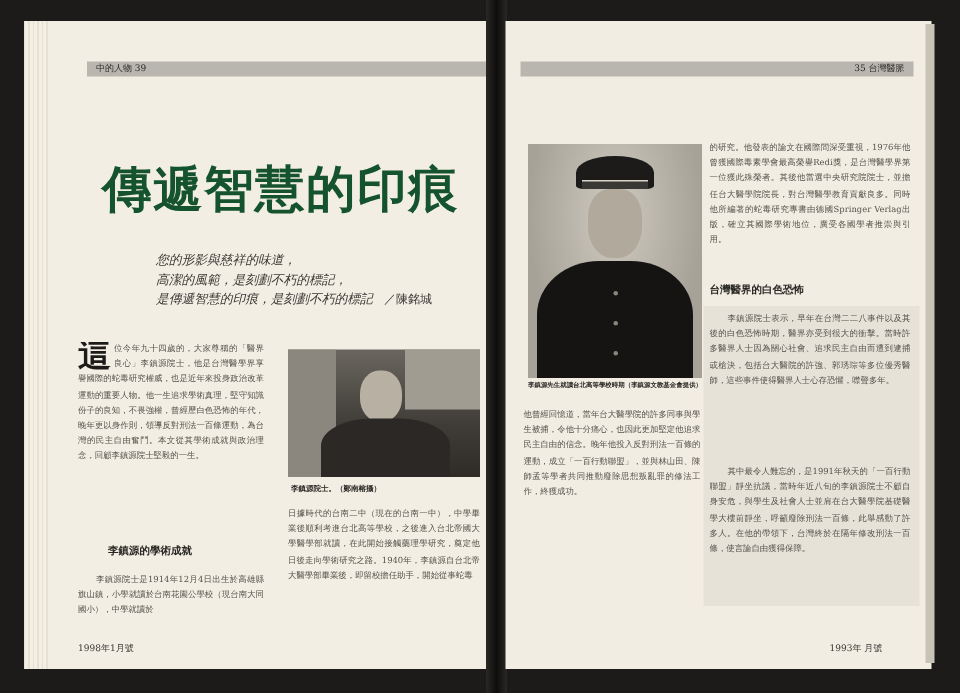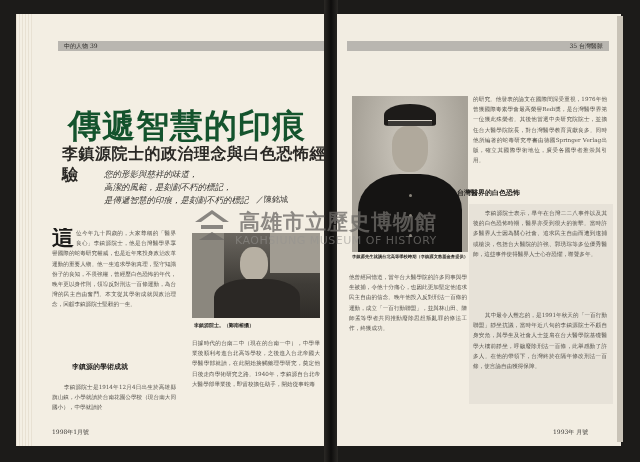--- a/index.html
+++ b/index.html
@@ -82,21 +82,20 @@
   .wm-en { position: absolute; left: 40px; top: 26px; font-family: "DejaVu Sans", sans-serif; font-size: 11px; color: rgba(150,148,144,0.55); letter-spacing: 0.5px; white-space: nowrap; }
 </style>
 </head>
 <body>
 
 <div class="spread">
   <div class="page page-left">
     <div class="edge"></div>
     <div class="runhead runhead-left">中的人物 39</div>
     <h1 class="title">傳遞智慧的印痕</h1>
-    <h2 class="subtitle">李鎮源院士的政治理念與白色恐怖經驗</h2>
     <div class="poem">
       <div class="poem-line">您的形影與慈祥的味道，</div>
       <div class="poem-line">高潔的風範，是刻劃不朽的標記，</div>
       <div class="poem-line">是傳遞智慧的印痕，是刻劃不朽的標記</div>
     </div>
     <div class="author">／陳銘城</div>
 
     <div class="col" style="left:36px; top:214px; width:124px; height:118px; overflow:hidden;">
       <span class="dropcap">這</span>
       <p>位今年九十四歲的，大家尊稱的「醫界良心」李鎮源院士，他是台灣醫學界享譽國際的蛇毒研究權威，也是近年來投身政治改革運動的重要人物。他一生追求學術真理，堅守知識份子的良知，不畏強權，曾經歷白色恐怖的年代，晚年更以身作則，領導反對刑法一百條運動，為台灣的民主自由奮鬥。本文從其學術成就與政治理念，回顧李鎮源院士堅毅的一生。</p>
@@ -126,34 +125,25 @@
       <div class="face"></div>
       <div class="cap"></div>
       <div class="band"></div>
       <div class="btn" style="top:98px;"></div>
       <div class="btn" style="top:118px;"></div>
       <div class="btn" style="top:138px;"></div>
     </div>
     <div class="caption" style="left:15px; top:240px; font-size:4.3px;">李鎮源先生就讀台北高等學校時期（李鎮源文教基金會提供）</div>
 
     <div class="col" style="left:136px; top:80px; width:134px; height:78px; overflow:hidden;">的研究。他發表的論文在國際間深受重視，1976年他曾獲國際毒素學會最高榮譽Redi獎，是台灣醫學界第一位獲此殊榮者。其後他當選中央研究院院士，並擔任台大醫學院院長，對台灣醫學教育貢獻良多。同時他所編著的蛇毒研究專書由德國Springer Verlag出版，確立其國際學術地位，廣受各國學者推崇與引用。</div>
-    <div class="section-head" style="left:120px; top:174px;">台灣醫界的白色恐怖</div>
+    <div class="section-head" style="left:136px; top:174px;">台灣醫界的白色恐怖</div>
     <div class="shade" style="left:132px; top:190px; width:144px; height:200px;"></div>
     <div class="col" style="left:136px; top:194px; width:134px; height:96px; overflow:hidden; text-indent:12px;">李鎮源院士表示，早年在台灣二二八事件以及其後的白色恐怖時期，醫界亦受到很大的衝擊。當時許多醫界人士因為關心社會、追求民主自由而遭到逮捕或槍決，包括台大醫院的許強、郭琇琮等多位優秀醫師，這些事件使得醫界人士心存恐懼，噤聲多年。</div>
     <div class="col" style="left:136px; top:296px; width:134px; height:92px; overflow:hidden; text-indent:12px;">其中最令人難忘的，是1991年秋天的「一百行動聯盟」靜坐抗議，當時年近八旬的李鎮源院士不顧自身安危，與學生及社會人士並肩在台大醫學院基礎醫學大樓前靜坐，呼籲廢除刑法一百條，此舉感動了許多人。在他的帶領下，台灣終於在隔年修改刑法一百條，使言論自由獲得保障。</div>
 
     <div class="col" style="left:12px; top:258px; width:118px; height:130px; overflow:hidden;">他曾經回憶道，當年台大醫學院的許多同事與學生被捕，令他十分痛心，也因此更加堅定他追求民主自由的信念。晚年他投入反對刑法一百條的運動，成立「一百行動聯盟」，並與林山田、陳師孟等學者共同推動廢除思想叛亂罪的修法工作，終獲成功。</div>
 
     <div class="footer" style="left:216px; top:414px;">1993年 月號</div>
   </div>
 
   <div class="right-edge"></div>
 
-  <div class="watermark">
-    <svg class="wm-logo" viewBox="0 0 34 30">
-      <polygon points="17,0 34,12 28,12 17,4 6,12 0,12" fill="rgba(110,108,104,0.8)"></polygon>
-      <rect x="6" y="15" width="22" height="4" fill="rgba(110,108,104,0.8)"></rect>
-      <polygon points="17,22 30,30 4,30" fill="rgba(110,108,104,0.8)"></polygon>
-    </svg>
-    <div class="wm-cn">高雄市立歷史博物館</div>
-    <div class="wm-en">KAOHSIUNG MUSEUM OF HISTORY</div>
-  </div>
 </div>
 
 </body></html>

